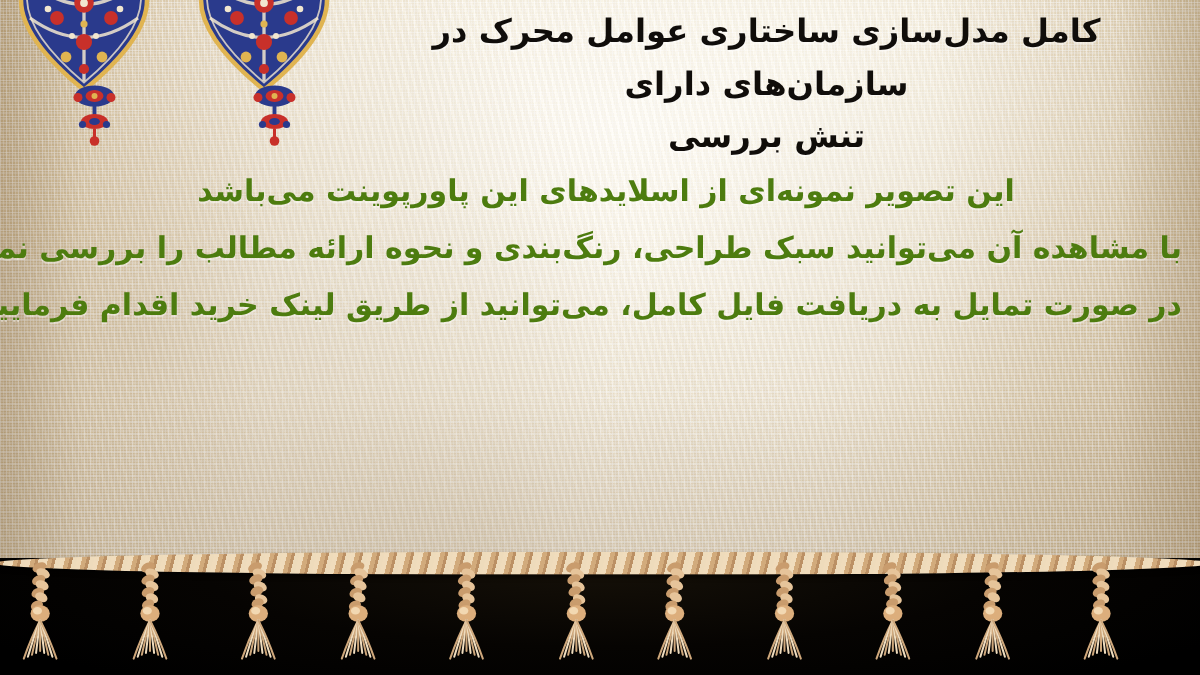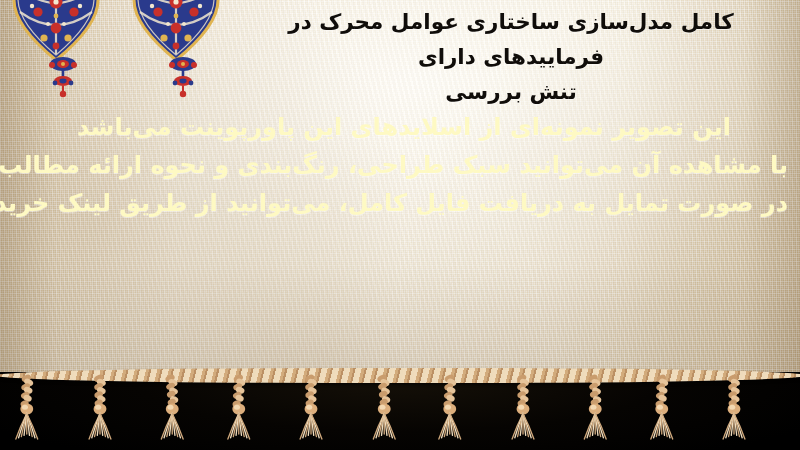--- a/index.html
+++ b/index.html
@@ -103,22 +103,22 @@
     letter-spacing: -0.2px;
     text-shadow: 0 1px 0 rgba(255,255,255,0.45);
   }
   .body-text {
     position: absolute;
     left: 20px;
     top: 108px;
     width: 768px;
     text-align: center;
     direction: rtl;
-    color: #fef9c3;
-    font-size: 24px;
+    color: #4d7c0f;
+    font-size: 20px;
     line-height: 38px;
     font-weight: bold;
     letter-spacing: -0.2px;
     text-shadow: 0 1px 0 rgba(255,255,255,0.40);
   }
   .body-line { white-space: nowrap; }
 
   
   .band {
     position: absolute;
@@ -262,21 +262,21 @@
       <ellipse cx="17" cy="25" rx="9" ry="5" fill="#c8302a"></ellipse>
       <ellipse cx="17" cy="25" rx="3.6" ry="2.4" fill="#2a3a8c"></ellipse>
       <circle cx="9" cy="27" r="2.4" fill="#2a3a8c"></circle>
       <circle cx="25" cy="27" r="2.4" fill="#2a3a8c"></circle>
       <path d="M17 30 L17 36" stroke="#c8302a" stroke-width="2"></path>
       <circle cx="17" cy="38" r="3.2" fill="#c8302a"></circle>
     </svg>
   </div>
 
   <div class="title">
-    <div>کامل مدل‌سازی ساختاری عوامل محرک در فرمایید‌های دارای</div>
+    <div>کامل مدل‌سازی ساختاری عوامل محرک در سازمان‌های دارای</div>
     <div>تنش بررسی</div>
   </div>
 
   <div class="body-text">
     <div class="body-line">این تصویر نمونه‌ای از اسلایدهای این پاورپوینت می‌باشد</div>
     <div class="body-line">با مشاهده آن می‌توانید سبک طراحی، رنگ‌بندی و نحوه ارائه مطالب را بررسی نمایید</div>
     <div class="body-line">در صورت تمایل به دریافت فایل کامل، می‌توانید از طریق لینک خرید اقدام فرمایید</div>
   </div>
 
   <div class="band"></div>

